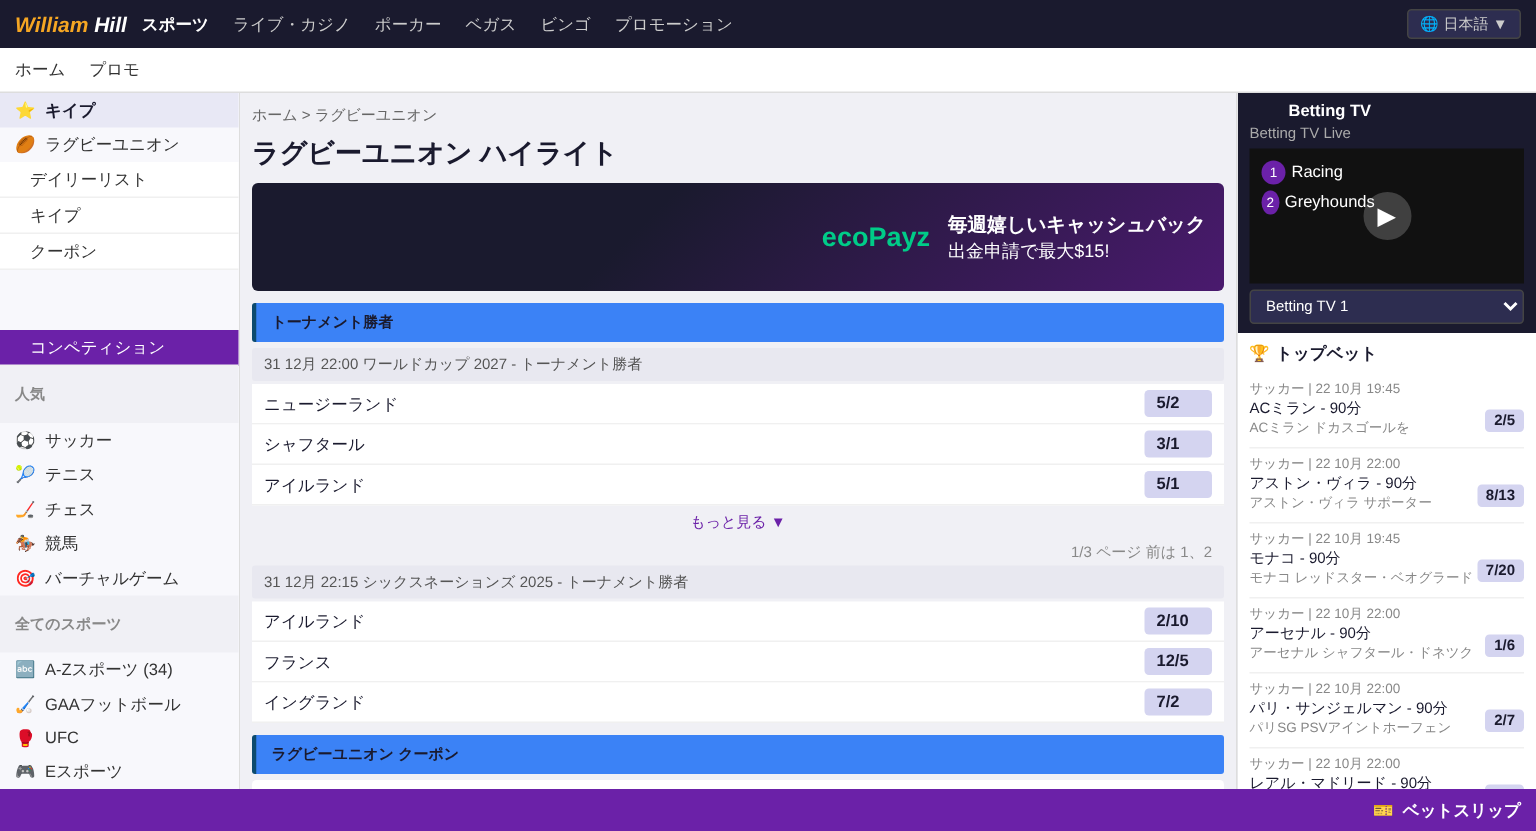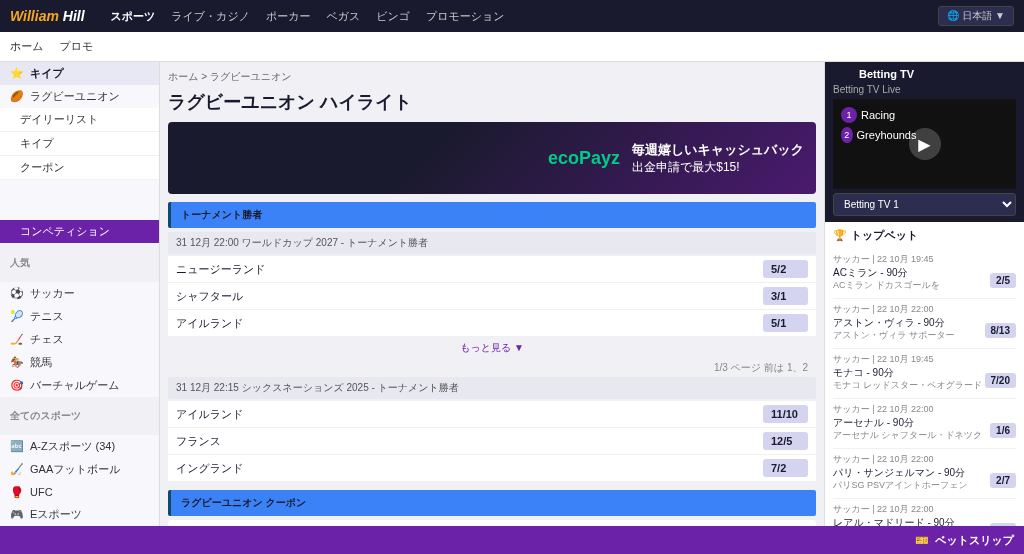--- a/index.html
+++ b/index.html
@@ -1,19 +1,19 @@
 <!DOCTYPE html>
 <html><head>
   <meta charset="utf-8">
   <style>
     * { margin: 0; padding: 0; box-sizing: border-box; }
     body { font-family: Arial, sans-serif; font-size: 12px; background: #f0f0f5; width: 1024px; height: 554px; overflow: hidden; }
 
     
-    .top-nav { background: #1a1a2e; height: 32px; display: flex; align-items: center; padding: 0 10px; gap: 16px; }
+    .top-nav { background: #1a1a2e; height: 32px; display: flex; align-items: center; padding: 0 10px; gap: 0; }
     .logo { color: #fff; font-weight: bold; font-size: 14px; font-style: italic; }
     .logo span { color: #f5a623; }
     .top-nav-links { display: flex; gap: 16px; margin-left: 10px; }
     .top-nav-links a { color: #ccc; text-decoration: none; font-size: 11px; cursor: pointer; }
     .top-nav-links a.active { color: #fff; font-weight: bold; }
     .top-nav-right { margin-left: auto; display: flex; align-items: center; gap: 10px; }
     .odds-btn { background: #2d2d50; color: #ccc; border: 1px solid #444; padding: 2px 8px; border-radius: 3px; font-size: 10px; cursor: pointer; }
     .lang-btn { background: #2d2d50; color: #ccc; border: 1px solid #444; padding: 2px 8px; border-radius: 3px; font-size: 10px; cursor: pointer; }
 
     
@@ -214,21 +214,21 @@
       <span class="match-team">アイルランド</span>
       <span class="match-odds">5/1</span>
     </div>
 
     <div class="show-more">もっと見る ▼</div>
     <div class="pagination">1/3 ページ 前は 1、2</div>
 
     <div class="tournament-header">31 12月 22:15 シックスネーションズ 2025 - トーナメント勝者</div>
     <div class="match-row">
       <span class="match-team">アイルランド</span>
-      <span class="match-odds">11/10</span>
+      <span class="match-odds">2/10</span>
     </div>
     <div class="match-row">
       <span class="match-team">フランス</span>
       <span class="match-odds">12/5</span>
     </div>
     <div class="match-row">
       <span class="match-team">イングランド</span>
       <span class="match-odds">7/2</span>
     </div>
 

